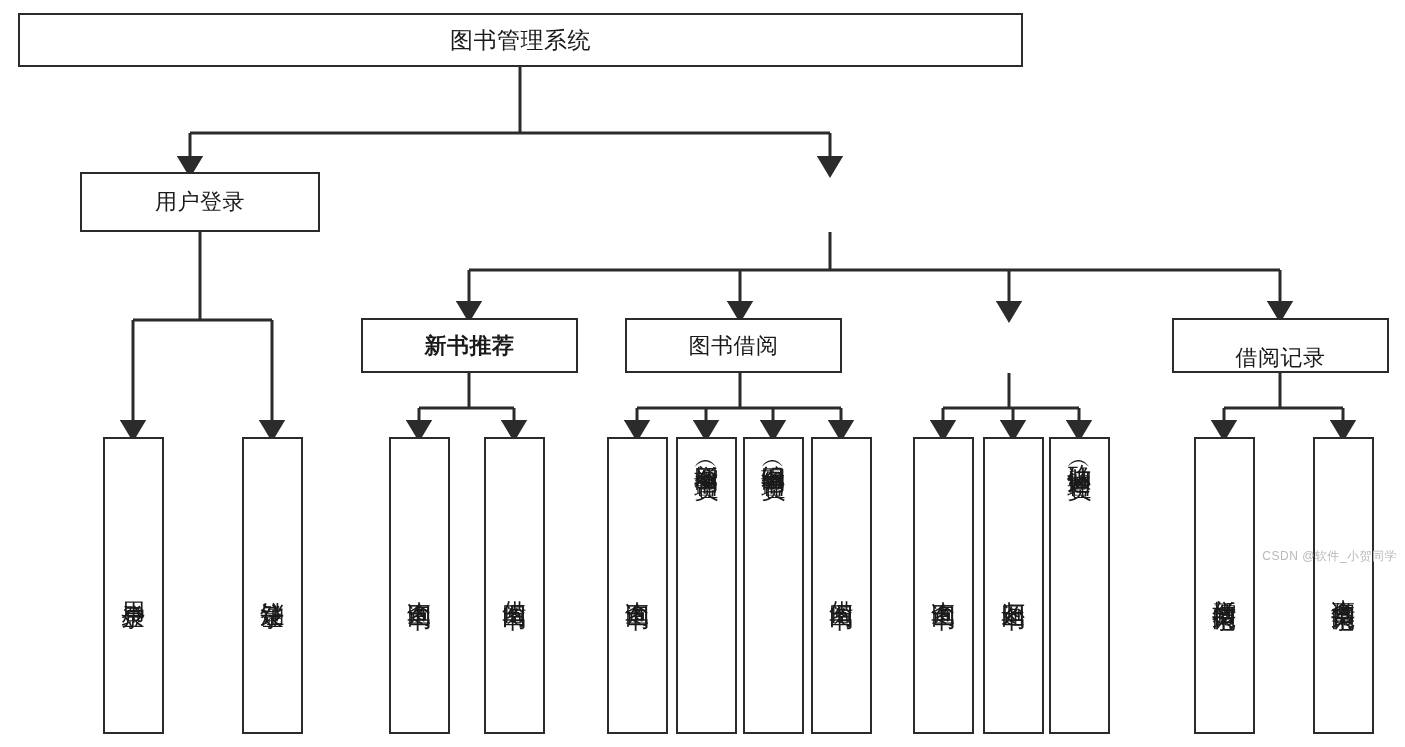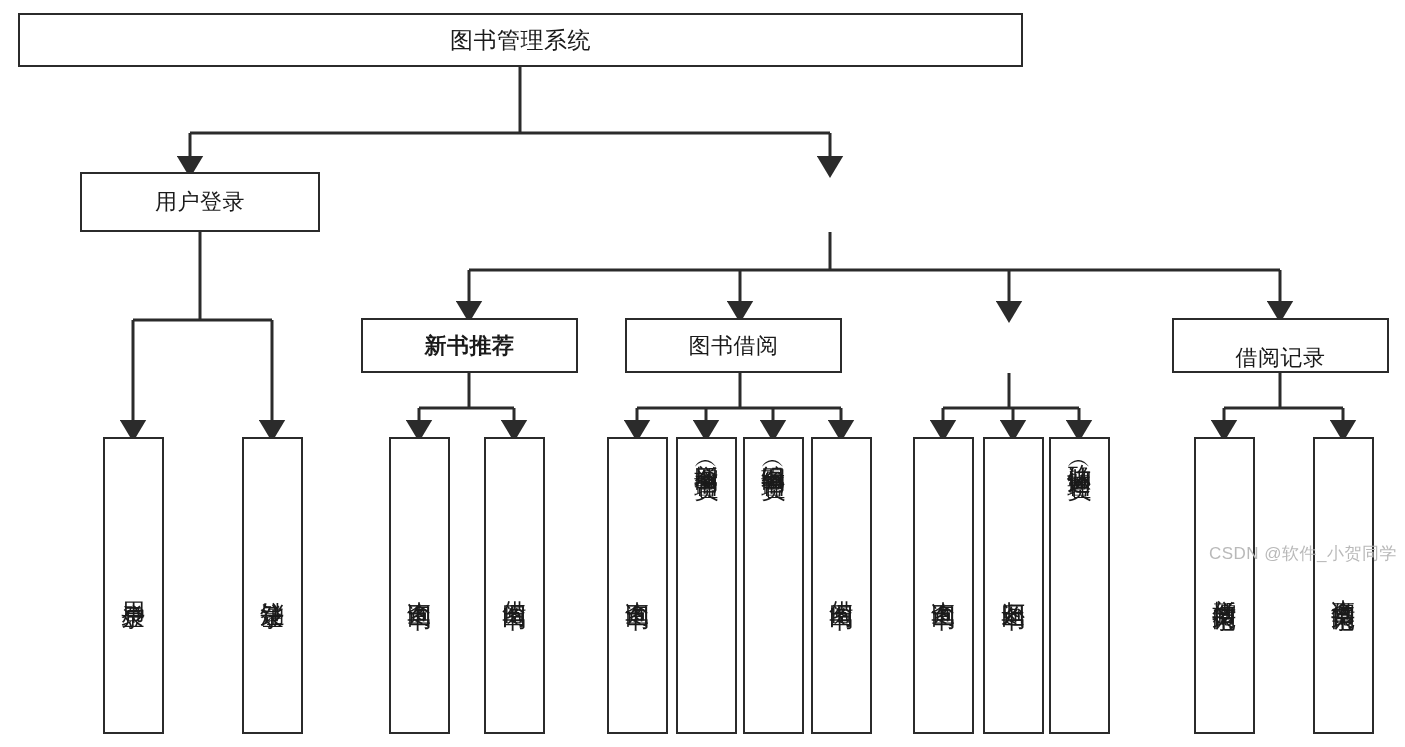--- a/index.html
+++ b/index.html
@@ -17,21 +17,21 @@
   .h .lbl{font-size:22px;}
   .root .lbl{font-size:23px;}
 
   
   .v{align-items:flex-start;justify-content:center;padding-top:6px;}
   .v .lbl{writing-mode:vertical-rl;text-orientation:upright;
           font-size:24px;line-height:1.06;letter-spacing:2px;
           white-space:normal;text-align:center;}
   .v.mid{align-items:center;padding-top:0;}
 
-  .watermark{position:absolute;right:8px;bottom:6px;font-size:17px;color:#b9b9b9;
+  .watermark{position:absolute;right:8px;bottom:6px;font-size:12px;color:#b9b9b9;
              letter-spacing:.5px;z-index:3;white-space:nowrap;}
 </style>
 </head>
 <body>
 
 <div id="stage">
 
   <svg id="wires" viewBox="0 0 1405 747" xmlns="http://www.w3.org/2000/svg">
     <defs>
       <marker id="ar" markerWidth="9" markerHeight="9" refX="1.5" refY="4.5" orient="auto" markerUnits="strokeWidth">

